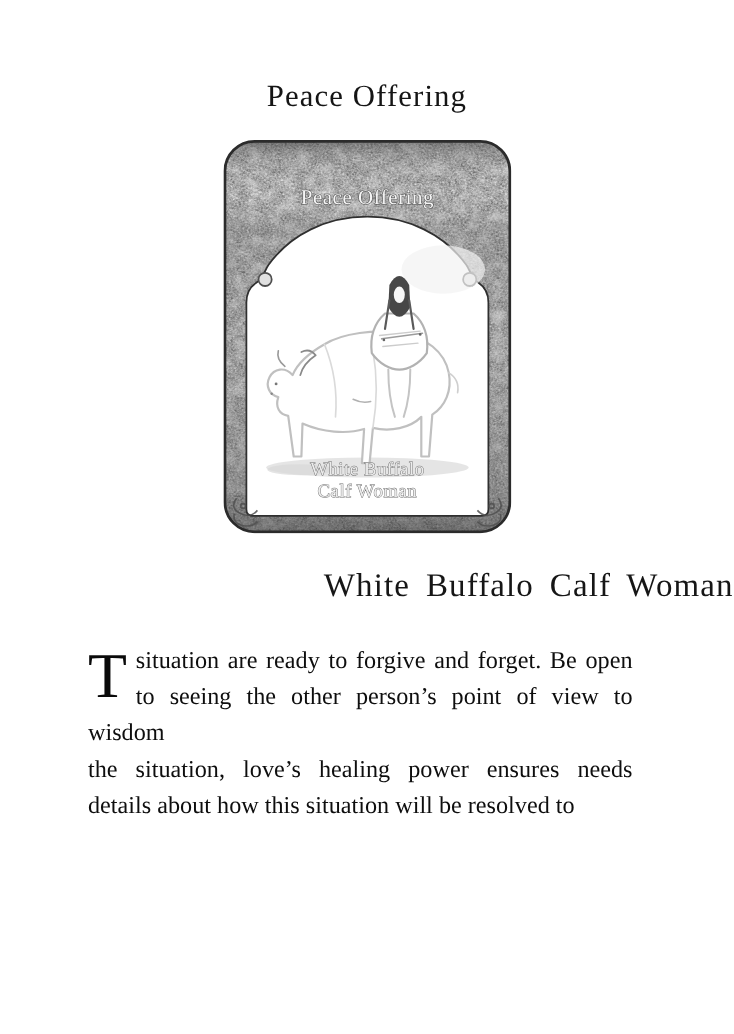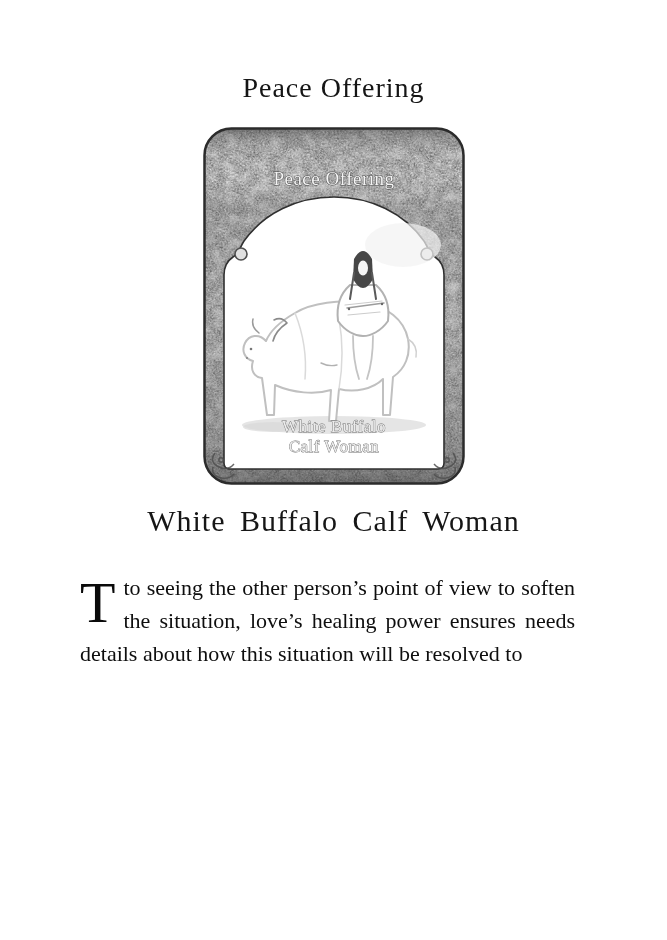--- a/index.html
+++ b/index.html
@@ -19,22 +19,22 @@
     letter-spacing:1px;
     line-height:36px;
     color:#151515;
   }
   .card-wrap {
     width:262px;
     margin:21px auto 0 auto;
   }
   .card-wrap svg { display:block; }
   .caption {
-    margin:16px 0 0 0;
-    text-align:center;
+    margin:28px 0 0 0;
+    text-align:right;
     font-size:30px;
     font-weight:normal;
     letter-spacing:1px;
     word-spacing:6px;
     line-height:40px;
     color:#161616;
   }
   .body-text {
     margin:30px 0 0 80px;
     width:495px;
@@ -173,21 +173,22 @@
       <text x="131" y="305" text-anchor="middle" font-family="Liberation Serif, DejaVu Serif, serif" font-size="17" letter-spacing="0.5" fill="#ececec" stroke="#6e6e6e" stroke-width="0.8" paint-order="stroke">White Buffalo</text>
       <text x="131" y="325" text-anchor="middle" font-family="Liberation Serif, DejaVu Serif, serif" font-size="17" letter-spacing="0.5" fill="#ececec" stroke="#6e6e6e" stroke-width="0.8" paint-order="stroke">Calf Woman</text>
     </svg>
   </div>
 
   <h2 class="caption">White Buffalo Calf Woman</h2>
 
   <div class="body-text">
     <span class="dropcap">T</span>
     <div>
-        <div class="line">to seeing the other person’s point of view to soften</div>
+        <div class="line">situation are ready to forgive and forget. Be open</div>
+        <div class="line">to seeing the other person’s point of view to wisdom</div>
         <div class="line">the situation, love’s healing power ensures needs</div>
         <div class="line">details about how this situation will be resolved to</div>
       </div>
   </div>
 
   <div class="page-number">58</div>
 
 </div>
 
 </body></html>

